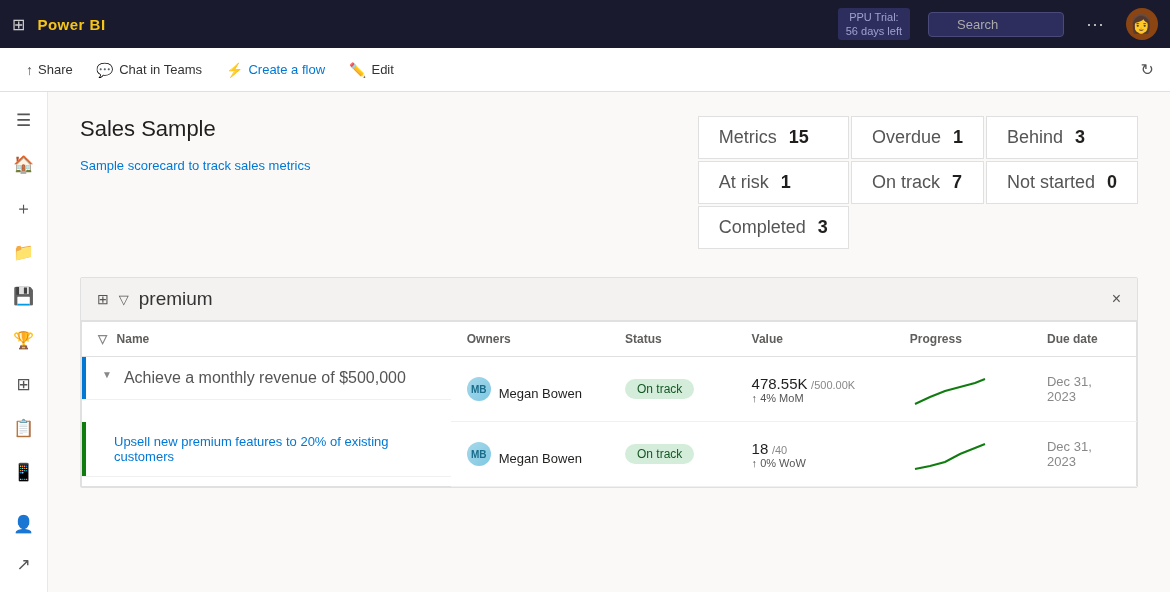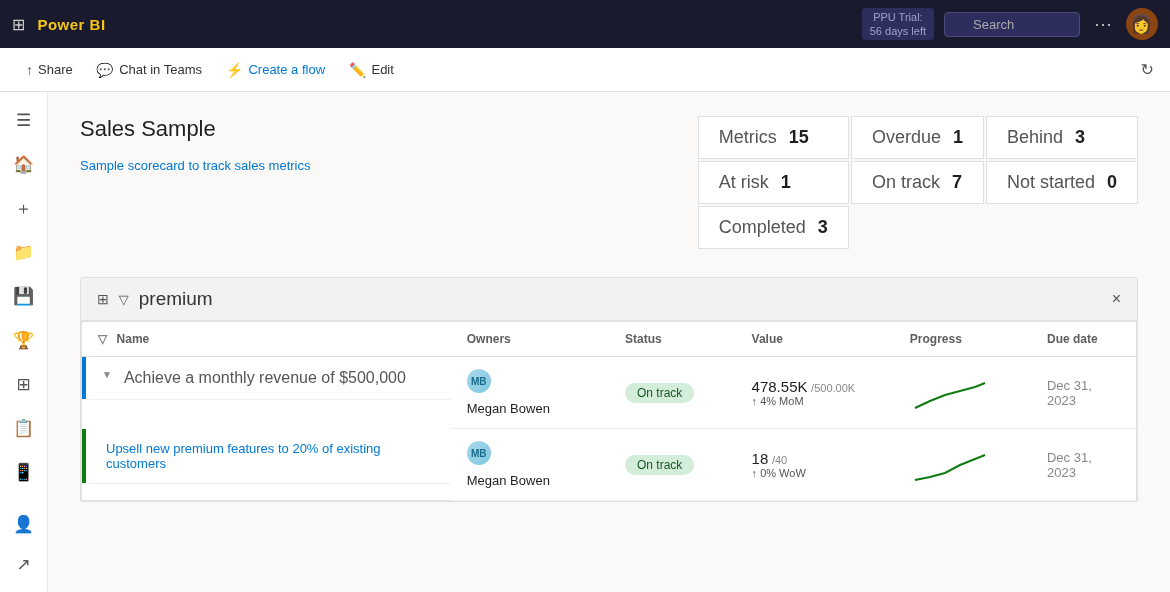--- a/index.html
+++ b/index.html
@@ -10,21 +10,21 @@
       background: #1a1a2e;
       height: 48px;
       display: flex;
       align-items: center;
       padding: 0 12px;
       gap: 10px;
       color: white;
     }
     .top-nav-left { display: flex; align-items: center; gap: 12px; flex: 1; }
     .top-nav-title { font-weight: 700; font-size: 15px; color: #f5c518; letter-spacing: 0.5px; }
-    .top-nav-right { display: flex; align-items: center; gap: 10px; }
+    .top-nav-right { display: flex; align-items: center; gap: 18px; }
     .ppu-badge {
       background: #2d2d5e;
       color: #a0a0d0;
       font-size: 11px;
       padding: 2px 8px;
       border-radius: 3px;
       text-align: center;
       line-height: 1.3;
     }
     .search-box {
@@ -174,21 +174,21 @@
     }
     .status-badge {
       display: inline-block;
       padding: 3px 12px;
       border-radius: 12px;
       font-size: 12px;
       font-weight: 500;
     }
     .status-on-track { background: #d4edda; color: #155724; }
 
-    .owner-cell { display: flex; align-items: flex-start; gap: 8px; flex-direction: column; }
+    .owner-cell { display: flex; align-items: flex-end; gap: 8px; }
     .owner-avatar {
       width: 24px; height: 24px;
       border-radius: 50%;
       background: linear-gradient(135deg, #a8d8ea, #7ec8e3);
       display: flex; align-items: center; justify-content: center;
       font-size: 10px; font-weight: bold; color: #1a6b8a;
       overflow: hidden;
     }
 
     .value-cell .main-val { font-size: 15px; font-weight: 500; color: #201f1e; }
@@ -385,21 +385,21 @@
             </td>
             <td class="col-progress">
               <svg width="80" height="40" viewBox="0 0 80 40" class="progress-svg">
                 <polyline points="5,35 20,28 35,22 50,18 65,14 75,10" fill="none" stroke="#107c10" stroke-width="2"></polyline>
               </svg>
             </td>
             <td class="col-due" style="color:#888; font-size:13px;">Dec 31, 2023</td>
           </tr>
 
           <tr>
-            <td style="display:flex; align-items:flex-start; gap:4px; padding:0; border-bottom:1px solid #f0f0f0;">
+            <td style="display:flex; align-items:flex-start; gap:12px; padding:0; border-bottom:1px solid #f0f0f0;">
               <div style="width:4px; background:#107c10; align-self:stretch; flex-shrink:0;"></div>
               <div style="padding:12px 16px; flex:1;">
                 <a href="#" class="name-link">Upsell new premium features to 20% of existing customers</a>
               </div>
             </td>
             <td class="col-owners">
               <div class="owner-cell">
                 <div class="owner-avatar">MB</div>
                 <span>Megan Bowen</span>
               </div>

